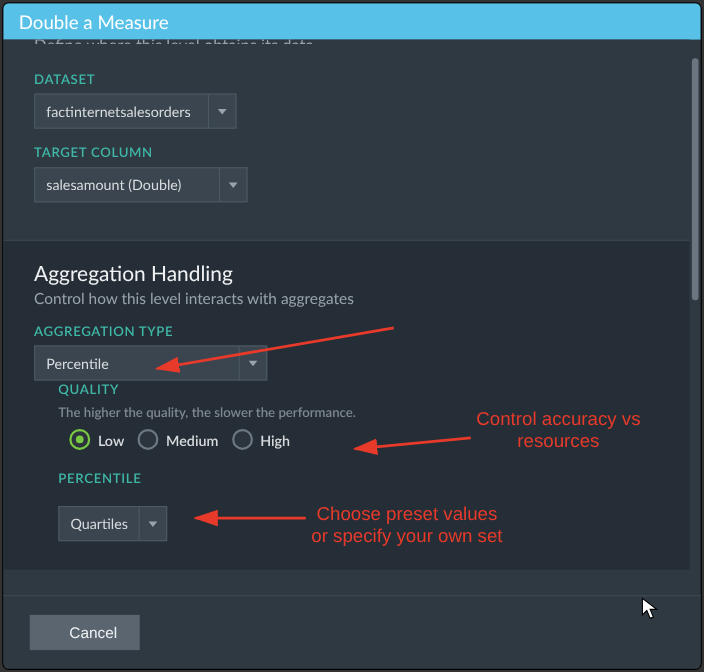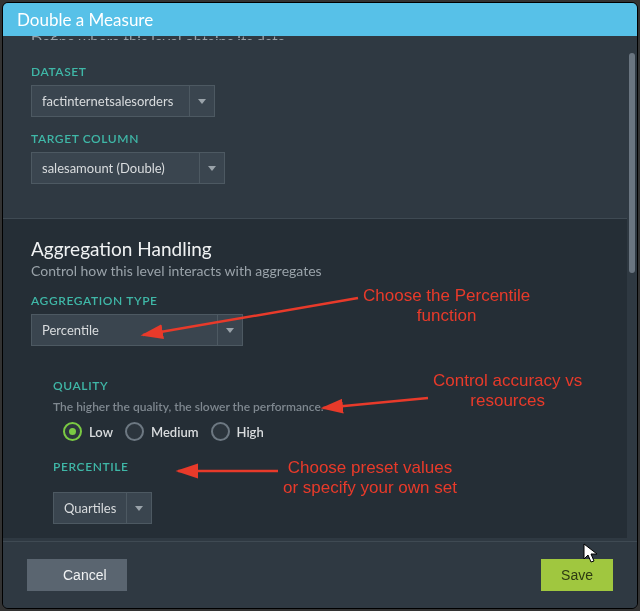--- a/index.html
+++ b/index.html
@@ -280,21 +280,21 @@
 
       <div class="field-label">AGGREGATION TYPE</div>
       <div class="dropdown" style="min-width:210px;">
         <span class="value">Percentile</span>
         <span class="caret-box">
             <span class="caret-down"></span>
           </span>
       </div>
 
       <div class="quality-wrap">
-        <div class="field-label" style="margin-top:32px;">QUALITY</div>
+        <div class="field-label" style="margin-top:0;">QUALITY</div>
         <p class="quality-note">The higher the quality, the slower the performance.</p>
         <div class="radio-row">
           <div class="radio-opt">
             <span class="radio-outer selected">
                 <span class="radio-inner"></span>
               </span>
             <span class="radio-label">Low</span>
           </div>
           <div class="radio-opt">
             <span class="radio-outer"></span>
@@ -319,24 +319,22 @@
     </div>
 
   </div>
 
   <div class="scrollbar-track">
     <div class="scrollbar-thumb"></div>
   </div>
 
   <div class="footer">
     <button class="btn btn-cancel">Cancel</button>
-    <button class="btn btn-save">Save</button>
   </div>
 
-  <div class="annot" style="left:360px; top:283px;"><span>Choose the Percentile<br>function</span></div>
   <div class="annot" style="left:430px; top:368px;"><span>Control accuracy vs<br>resources</span></div>
   <div class="annot" style="left:280px; top:455px;"><span>Choose preset values<br>or specify your own set</span></div>
 
   <svg class="arrow" style="left:0;top:0;width:640px;height:611px;">
     <defs>
       <marker id="ah" markerWidth="10" markerHeight="10" refX="8" refY="3" orient="auto">
         <path d="M0,0 L9,3 L0,6 Z" fill="#e83a2a"></path>
       </marker>
     </defs>
 

